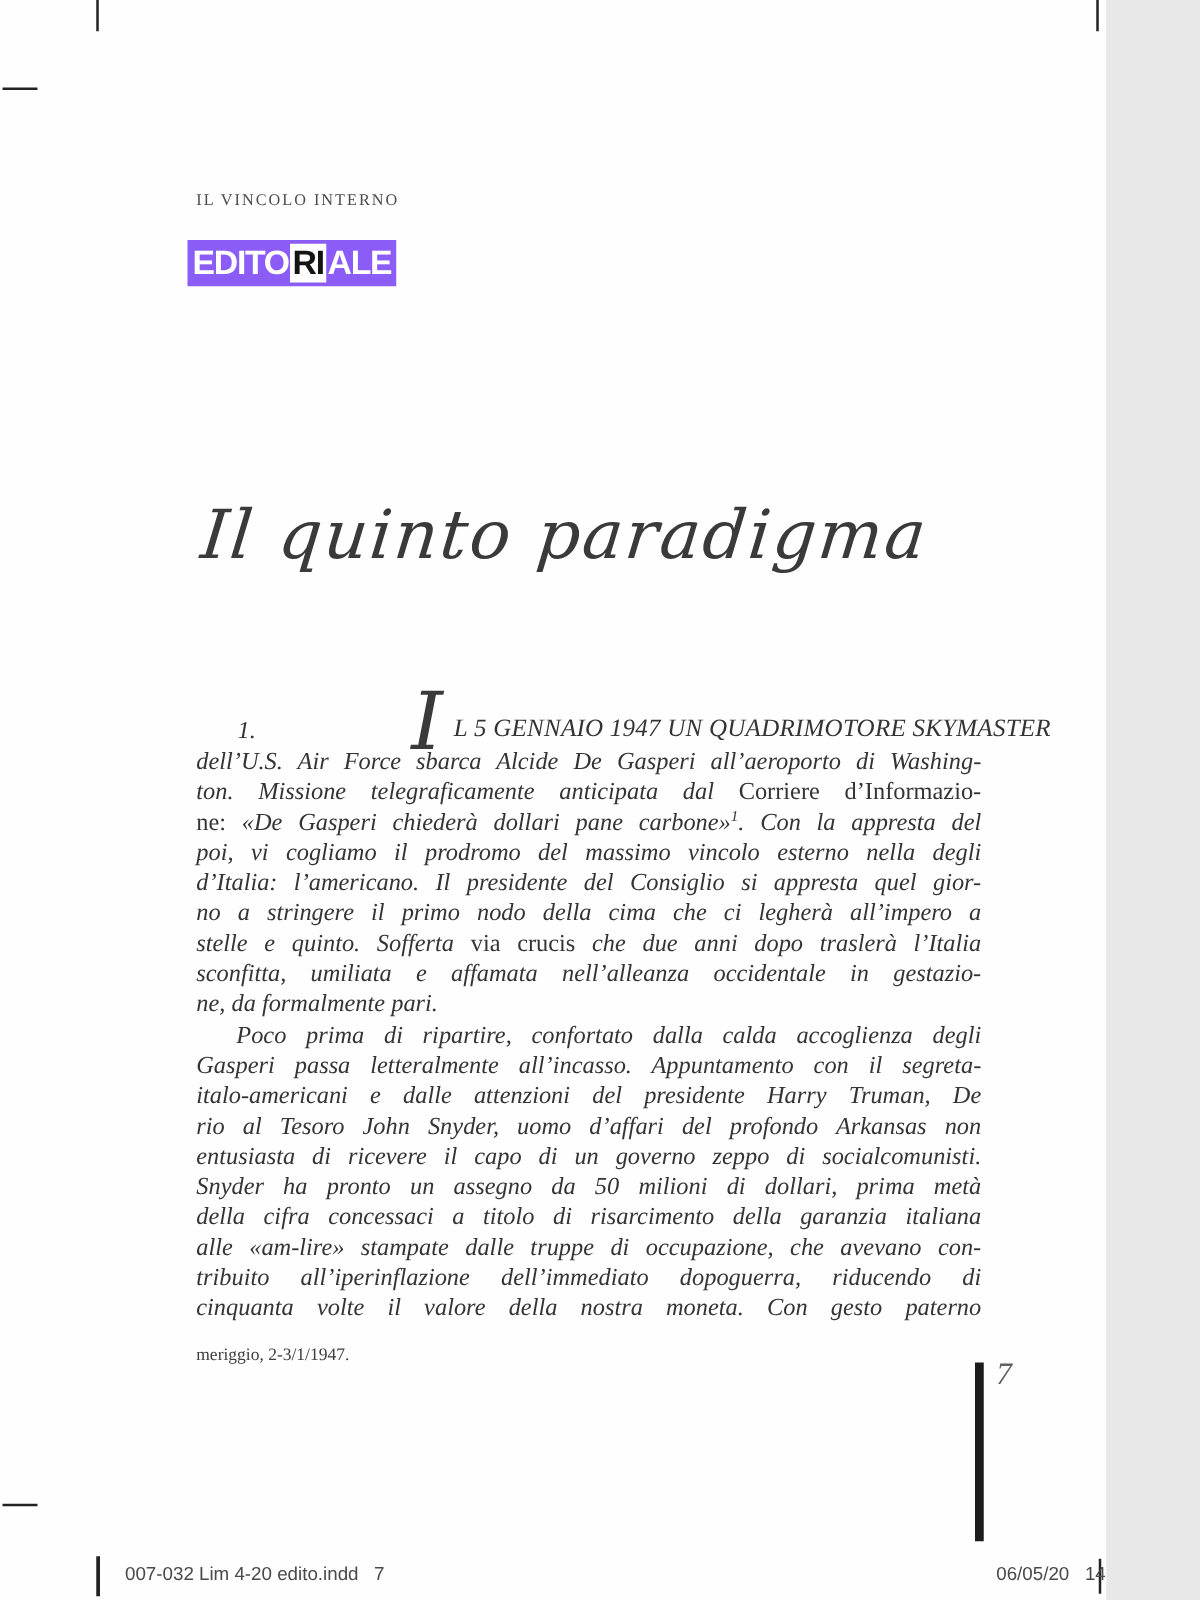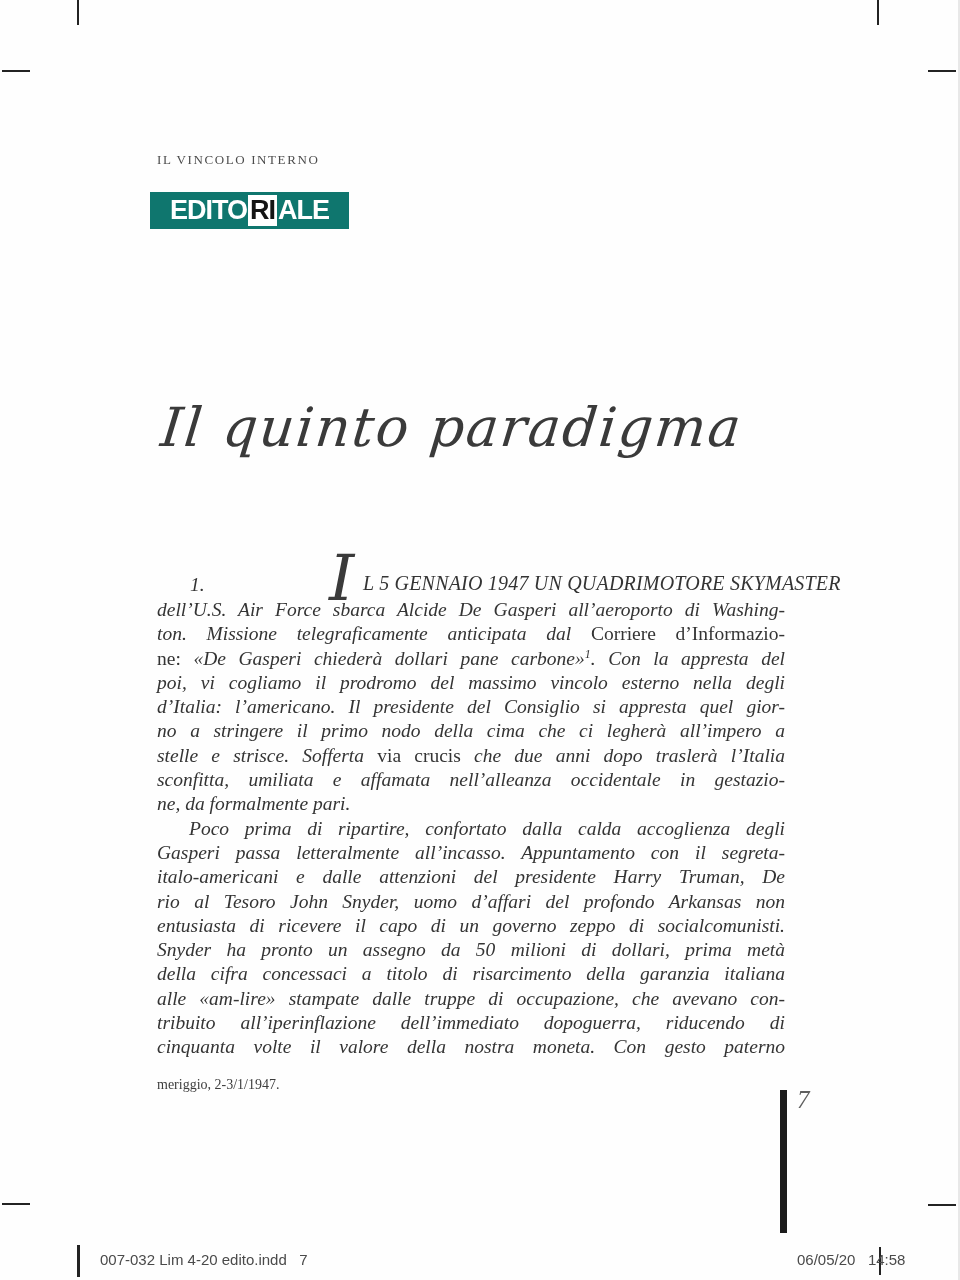--- a/index.html
+++ b/index.html
@@ -1,24 +1,24 @@
 <!DOCTYPE html>
 <html><head>
 <meta charset="utf-8">
 <style>
   html,body{margin:0;padding:0;background:#e8e8e8;}
-  .page{position:relative;width:958px;height:1280px;background:#fefefe;overflow:hidden;
+  .page{position:relative;width:885px;height:1280px;background:#fefefe;overflow:hidden;
         font-family:"Liberation Serif",serif;color:#333;}
   .mark{position:absolute;background:#232323;}
 
   .running-head{position:absolute;left:157px;top:152px;font-size:13px;letter-spacing:1.6px;
                 color:#4c4c4c;font-family:"Liberation Serif",serif;}
 
-  .logo{position:absolute;left:150px;top:192px;height:37px;background:#0f766e;
-        display:inline-flex;align-items:center;padding:0 20px;}
+  .logo{position:absolute;left:150px;top:192px;height:37px;background:#8b5cf6;
+        display:inline-flex;align-items:center;padding:0 4px;}
   .logo span{font-family:"Liberation Sans",sans-serif;font-weight:700;font-size:27px;
              letter-spacing:-1px;color:#fff;line-height:31px;white-space:pre;}
   .logo span.inv{background:#fff;color:#141414;padding:0 2px;margin:0 1px;}
 
   .script-title{position:absolute;left:158px;top:396px;font-family:"DejaVu Serif",serif;
                 font-style:italic;font-size:54px;letter-spacing:2px;color:#3a3a3a;
                 transform:skewX(-6deg);transform-origin:left bottom;white-space:nowrap;}
 
   .body-text{position:absolute;left:157px;top:548px;width:628px;
              font-family:"Liberation Serif",serif;font-style:italic;font-size:19.5px;
@@ -78,21 +78,21 @@
       <span class="dropcap">I</span>
       <span class="first-sc">L 5 GENNAIO 1947 UN QUADRIMOTORE SKYMASTER</span>
     </div>
     <div id="body-lines">
         <div class="tline"><span class="it">dell’U.S. Air Force sbarca Alcide De Gasperi all’aeroporto di Washing-</span></div>
         <div class="tline"><span class="it">ton. Missione telegraficamente anticipata dal </span><span class="rm">Corriere d’Informazio-</span></div>
         <div class="tline"><span class="rm">ne:</span><span class="it"> «De Gasperi chiederà dollari pane carbone»</span><sup class="it">1</sup><span class="it">. Con la appresta del</span></div>
         <div class="tline"><span class="it">poi, vi cogliamo il prodromo del massimo vincolo esterno nella degli</span></div>
         <div class="tline"><span class="it">d’Italia: l’americano. Il presidente del Consiglio si appresta quel gior-</span></div>
         <div class="tline"><span class="it">no a stringere il primo nodo della cima che ci legherà all’impero a</span></div>
-        <div class="tline"><span class="it">stelle e strisce. Sofferta </span><span class="rm">via crucis</span><span class="it"> che due anni dopo traslerà l’Italia</span></div>
+        <div class="tline"><span class="it">stelle e quinto. Sofferta </span><span class="rm">via crucis</span><span class="it"> che due anni dopo traslerà l’Italia</span></div>
         <div class="tline"><span class="it">sconfitta, umiliata e affamata nell’alleanza occidentale in gestazio-</span></div>
         <div class="tline nojust"><span class="it">ne, da formalmente pari.</span></div>
         <div class="tline indent"><span class="it">Poco prima di ripartire, confortato dalla calda accoglienza degli</span></div>
         <div class="tline"><span class="it">Gasperi passa letteralmente all’incasso. Appuntamento con il segreta-</span></div>
         <div class="tline"><span class="it">italo-americani e dalle attenzioni del presidente Harry Truman, De</span></div>
         <div class="tline"><span class="it">rio al Tesoro John Snyder, uomo d’affari del profondo Arkansas non</span></div>
         <div class="tline"><span class="it">entusiasta di ricevere il capo di un governo zeppo di socialcomunisti.</span></div>
         <div class="tline"><span class="it">Snyder ha pronto un assegno da 50 milioni di dollari, prima metà</span></div>
         <div class="tline"><span class="it">della cifra concessaci a titolo di risarcimento della garanzia italiana</span></div>
         <div class="tline"><span class="it">alle «am-lire» stampate dalle truppe di occupazione, che avevano con-</span></div>

